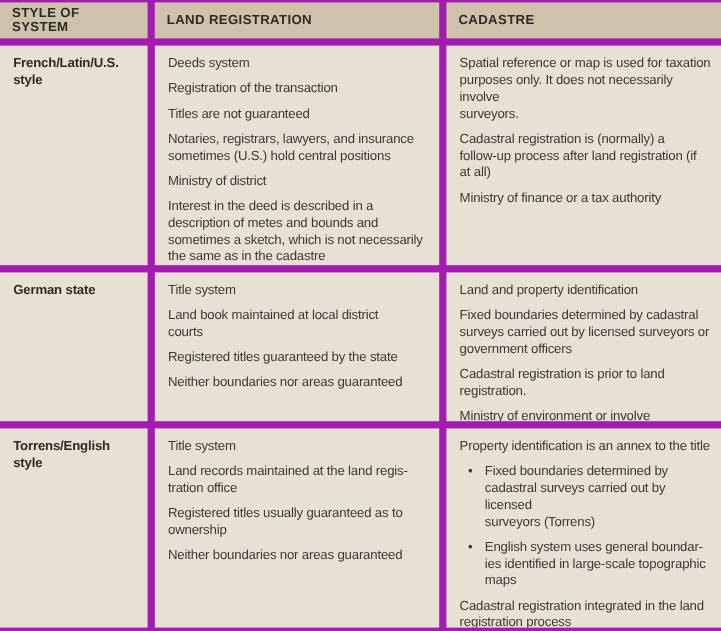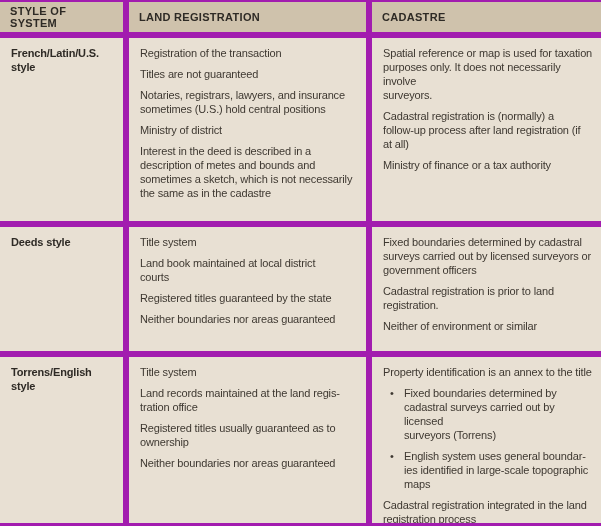--- a/index.html
+++ b/index.html
@@ -76,20 +76,21 @@
     </div>
     <div class="hdr-cell">
       <span class="label-text">CADASTRE</span>
     </div>
 
     <div class="body-cell style-cell">
       <span class="label-text">French/Latin/U.S.
 style</span>
     </div>
     <div class="body-cell">
+      <div class="para">Deeds system</div>
       <div class="para">Registration of the transaction</div>
       <div class="para">Titles are not guaranteed</div>
       <div class="para">Notaries, registrars, lawyers, and insurance
 sometimes (U.S.) hold central positions</div>
       <div class="para">Ministry of district</div>
       <div class="para">Interest in the deed is described in a
 description of metes and bounds and
 sometimes a sketch, which is not necessarily
 the same as in the cadastre</div>
     </div>
@@ -97,36 +98,37 @@
       <div class="para">Spatial reference or map is used for taxation
 purposes only. It does not necessarily involve
 surveyors.</div>
       <div class="para">Cadastral registration is (normally) a
 follow-up process after land registration (if
 at all)</div>
       <div class="para">Ministry of finance or a tax authority</div>
     </div>
 
     <div class="body-cell style-cell">
-      <span class="label-text">Deeds style</span>
+      <span class="label-text">German state</span>
     </div>
     <div class="body-cell">
       <div class="para">Title system</div>
       <div class="para">Land book maintained at local district
 courts</div>
       <div class="para">Registered titles guaranteed by the state</div>
       <div class="para">Neither boundaries nor areas guaranteed</div>
     </div>
     <div class="body-cell">
+      <div class="para">Land and property identification</div>
       <div class="para">Fixed boundaries determined by cadastral
 surveys carried out by licensed surveyors or
 government officers</div>
       <div class="para">Cadastral registration is prior to land
 registration.</div>
-      <div class="para">Neither of environment or similar</div>
+      <div class="para">Ministry of environment or involve</div>
     </div>
 
     <div class="body-cell style-cell">
       <span class="label-text">Torrens/English
 style</span>
     </div>
     <div class="body-cell">
       <div class="para">Title system</div>
       <div class="para">Land records maintained at the land regis-
 tration office</div>

